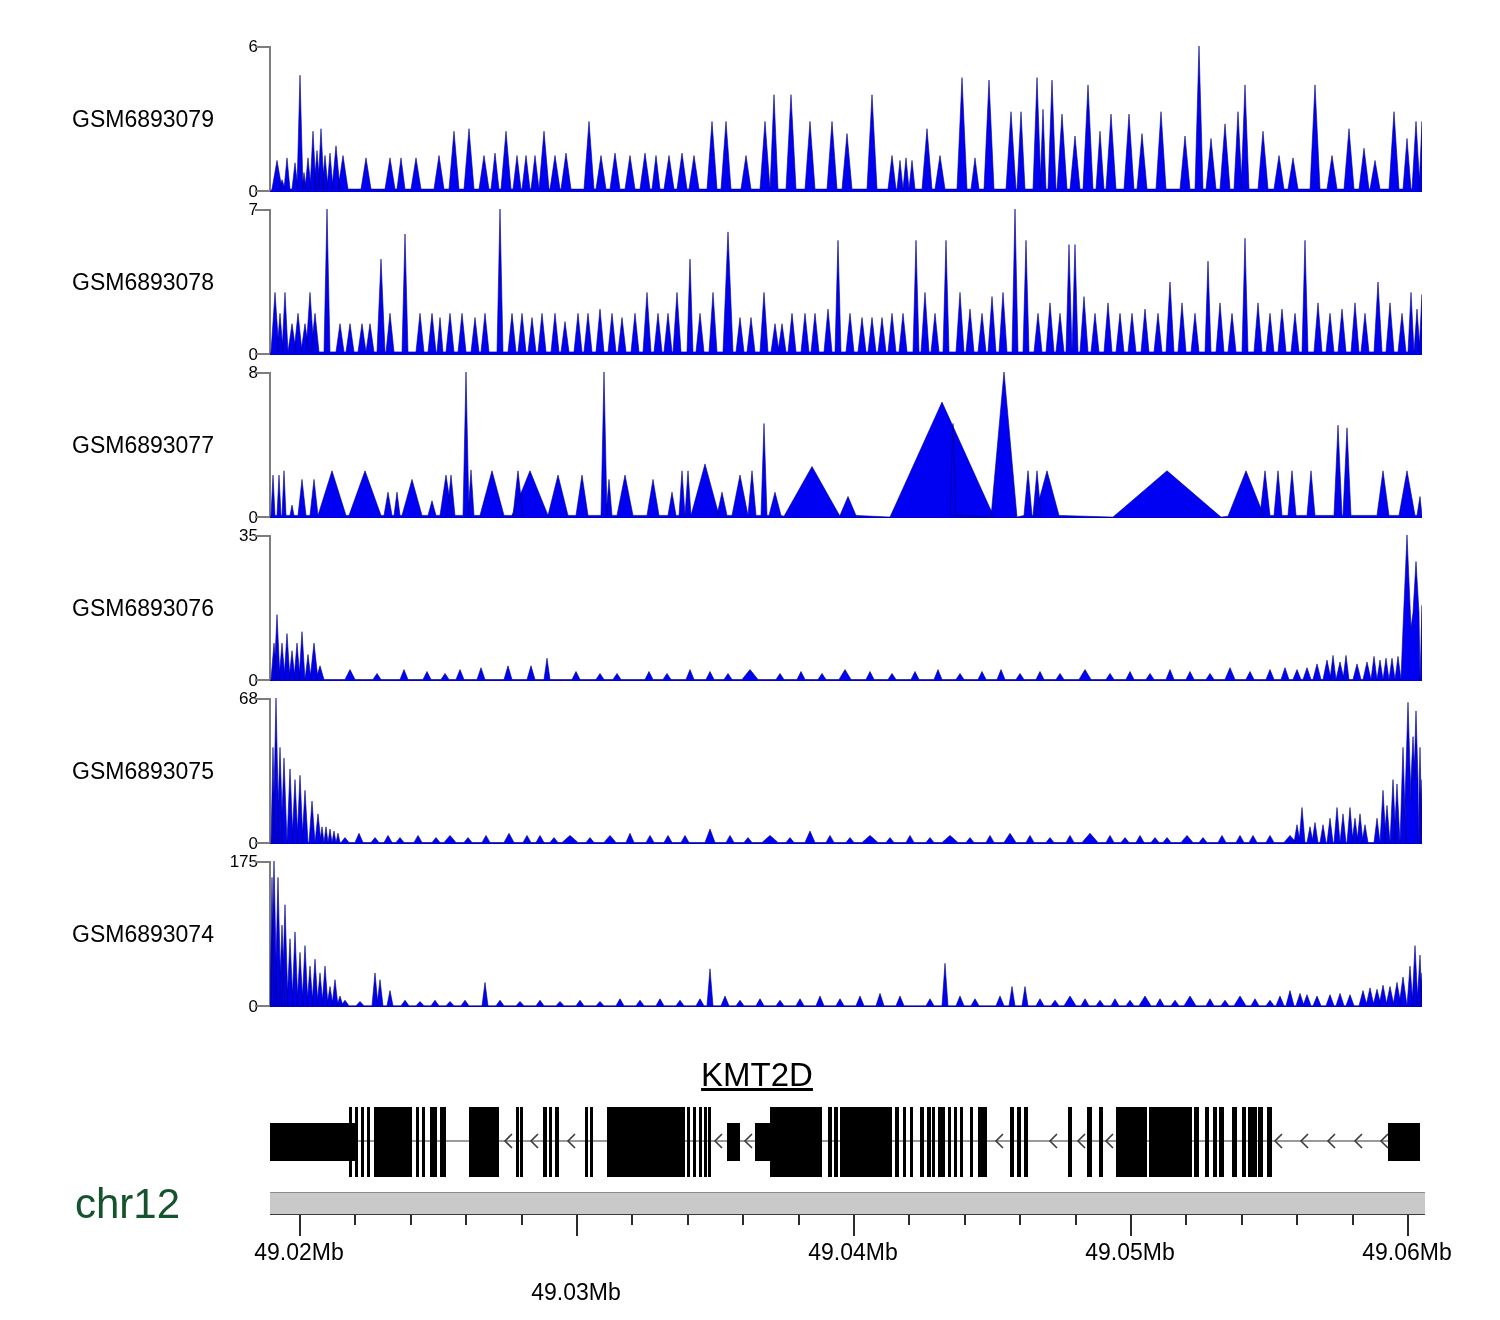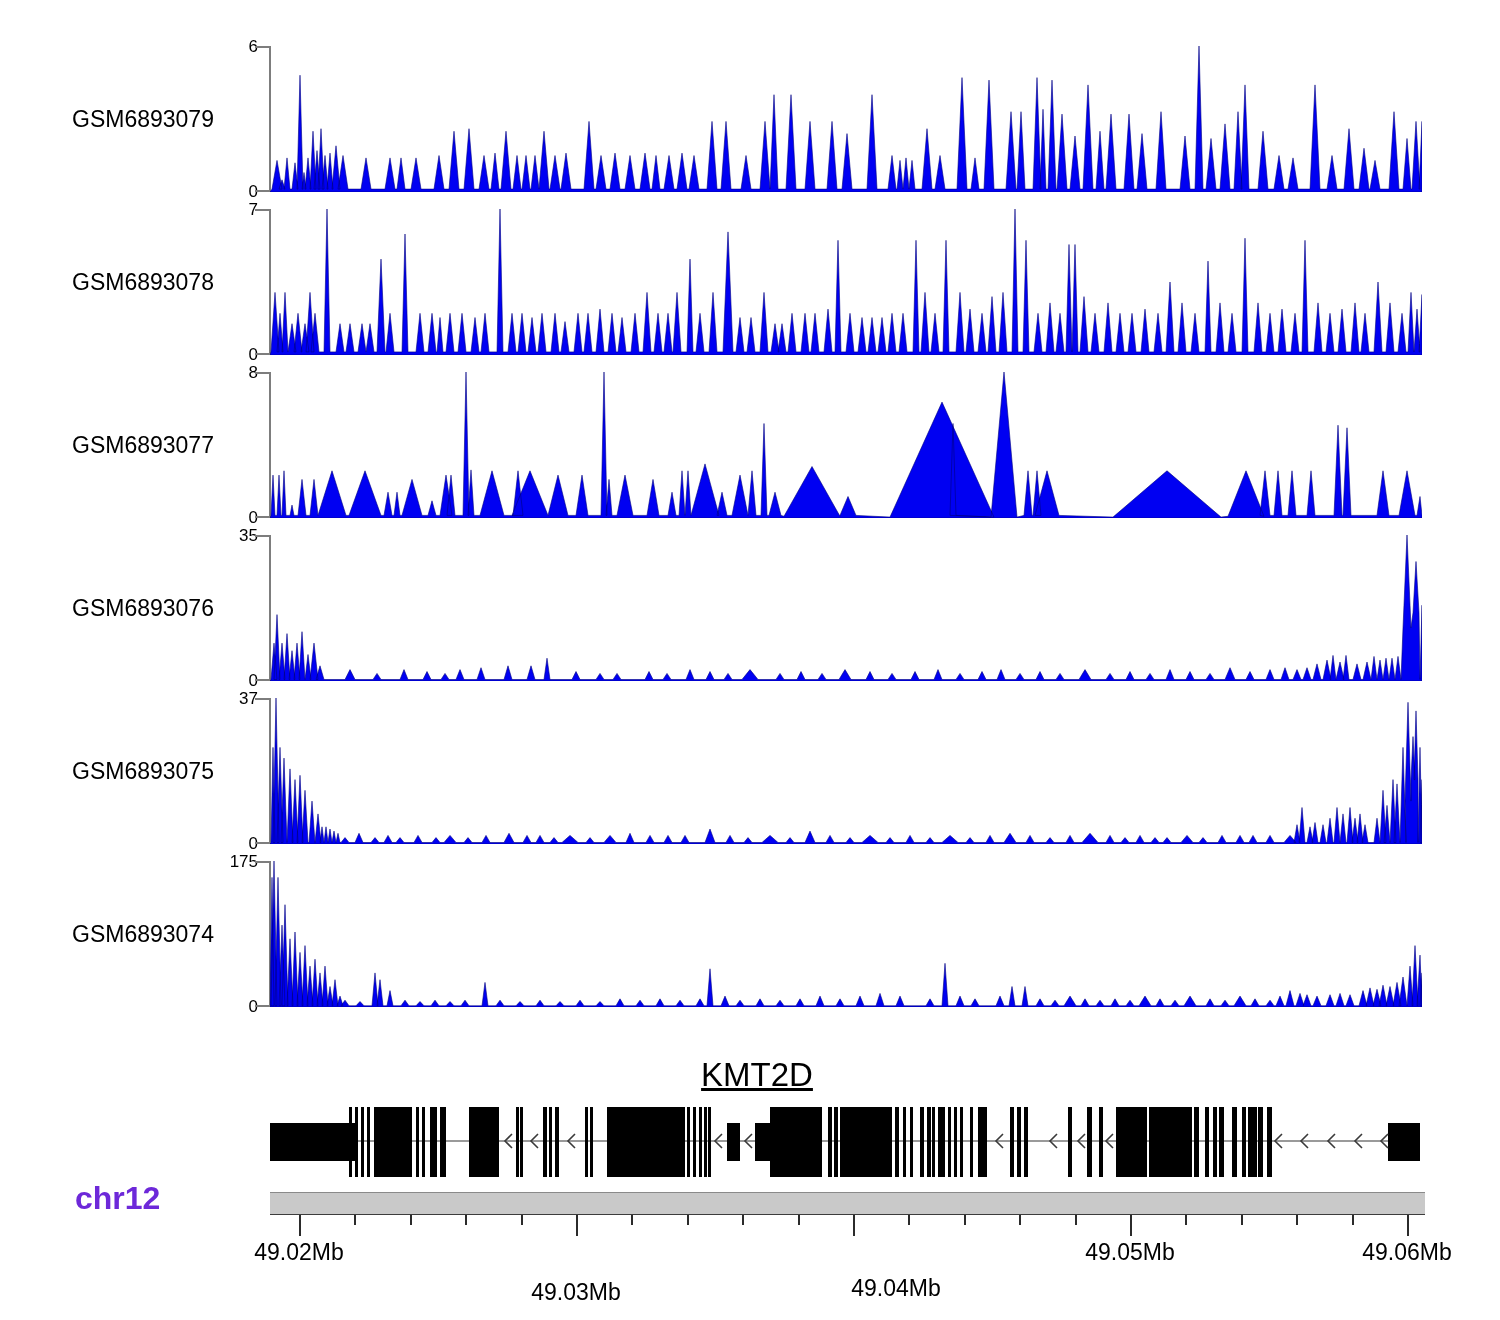--- a/index.html
+++ b/index.html
@@ -19,21 +19,21 @@
   #gene-track{position:absolute;left:0;top:1100px;width:1500px;height:85px;}
   #gene-label{position:absolute;top:1056px;font-size:33px;color:#000;transform:translateX(-50%);white-space:nowrap;}
   #gene-svg{position:absolute;left:270px;top:0;}
   #axis-track{position:absolute;left:0;top:1192px;width:1500px;height:110px;padding-left:8px;}
   #axis-bar{position:absolute;left:270px;top:0;width:1155px;height:23px;
             background:#c9c9c9;border-top:1px solid #8a8a8a;border-bottom:1px solid #3c3c3c;box-sizing:border-box;}
   .tick{position:absolute;width:2px;background:#2b2b2b;top:23px;}
   .tick.major{height:21px;}
   .tick.minor{height:10px;}
   .tick-label{position:absolute;top:47px;font-size:23px;color:#000;transform:translateX(-50%);white-space:nowrap;}
-  #chrom-label{position:absolute;left:75px;top:1180px;font-size:32px;color:#6d28d9;font-weight:bold;}
+  #chrom-label{position:absolute;left:75px;top:1180px;font-size:42px;color:#14532d;}
 </style>
 </head>
 <body>
 
 <div id="figure">
   <div id="tracks-container">
       <div class="track-row" style="top: 46px; height: 146px;">
         <span class="track-label">GSM6893079</span>
         <span class="ylab top">6</span>
         <span class="ylab bot">0</span>
@@ -72,21 +72,21 @@
         <span class="ylab bot">0</span>
         <div class="bracket-v"></div>
         <div class="bracket-h top"></div>
         <div class="bracket-h bot"></div>
         <svg width="1152" height="146" viewBox="0 0 1152 146" class="sig">
           <polygon points="0.0,146.0 1.0,144.5 4.0,108.1 7.0,144.5 4.0,144.5 7.0,79.6 10.0,144.5 9.0,144.5 12.0,108.1 15.0,144.5 14.0,144.5 17.0,98.6 20.0,144.5 19.0,144.5 22.0,115.7 25.0,144.5 24.0,144.5 27.0,108.1 30.0,144.5 29.0,144.5 32.0,96.7 35.0,144.5 35.0,144.5 38.0,119.5 41.0,144.5 40.0,144.5 44.0,108.1 48.0,144.5 46.0,144.5 50.0,130.8 54.0,144.5 75.0,144.5 80.0,134.6 85.0,144.5 103.0,144.5 107.0,138.4 111.0,144.5 130.0,144.5 134.0,134.6 138.0,144.5 153.0,144.5 157.0,136.5 161.0,144.5 171.0,144.5 175.0,138.4 179.0,144.5 186.0,144.5 190.0,134.6 194.0,144.5 207.0,144.5 211.0,132.7 215.0,144.5 234.0,144.5 238.0,130.8 242.0,144.5 257.0,144.5 261.0,130.8 265.0,144.5 274.0,144.5 277.0,123.2 280.0,144.5 302.0,144.5 306.0,136.5 310.0,144.5 326.0,144.5 330.0,138.4 334.0,144.5 343.0,144.5 347.0,138.4 351.0,144.5 375.0,144.5 379.0,136.5 383.0,144.5 393.0,144.5 397.0,138.4 401.0,144.5 416.0,144.5 420.0,134.6 424.0,144.5 436.0,144.5 440.0,136.5 444.0,144.5 454.0,144.5 458.0,138.4 462.0,144.5 472.0,144.5 480.0,134.6 488.0,144.5 506.0,144.5 510.0,138.4 514.0,144.5 527.0,144.5 531.0,136.5 535.0,144.5 548.0,144.5 552.0,138.4 556.0,144.5 569.0,144.5 575.0,134.6 581.0,144.5 596.0,144.5 600.0,136.5 604.0,144.5 618.0,144.5 622.0,138.4 626.0,144.5 641.0,144.5 645.0,136.5 649.0,144.5 664.0,144.5 668.0,134.6 672.0,144.5 686.0,144.5 690.0,138.4 694.0,144.5 708.0,144.5 712.0,136.5 716.0,144.5 727.0,144.5 731.0,134.6 735.0,144.5 746.0,144.5 750.0,138.4 754.0,144.5 766.0,144.5 770.0,136.5 774.0,144.5 786.0,144.5 790.0,138.4 794.0,144.5 809.0,144.5 815.0,134.6 821.0,144.5 836.0,144.5 840.0,138.4 844.0,144.5 856.0,144.5 860.0,136.5 864.0,144.5 876.0,144.5 880.0,138.4 884.0,144.5 896.0,144.5 900.0,134.6 904.0,144.5 916.0,144.5 920.0,136.5 924.0,144.5 936.0,144.5 940.0,138.4 944.0,144.5 955.0,144.5 960.0,132.7 965.0,144.5 976.0,144.5 980.0,136.5 984.0,144.5 996.0,144.5 1000.0,134.6 1004.0,144.5 1011.0,144.5 1015.0,132.7 1019.0,144.5 1023.0,144.5 1027.0,134.6 1031.0,144.5 1033.0,144.5 1037.0,132.7 1041.0,144.5 1043.0,144.5 1047.0,128.9 1051.0,144.5 1053.0,144.5 1057.0,125.1 1061.0,144.5 1060.0,144.5 1063.0,120.4 1066.0,144.5 1066.0,144.5 1070.0,127.0 1074.0,144.5 1073.0,144.5 1076.0,120.4 1079.0,144.5 1083.0,144.5 1087.0,128.9 1091.0,144.5 1093.0,144.5 1097.0,127.0 1101.0,144.5 1101.0,144.5 1104.0,121.4 1107.0,144.5 1107.0,144.5 1110.0,125.1 1113.0,144.5 1113.0,144.5 1116.0,123.2 1119.0,144.5 1119.0,144.5 1122.0,123.2 1125.0,144.5 1125.0,144.5 1128.0,121.4 1131.0,144.5 1133.0,92.9 1137.0,0.0 1141.0,92.9 1143.0,77.7 1146.0,26.5 1149.0,77.7 1150.0,144.5 1152.0,70.2 1152.0,144.5 1152.0,146.0" fill="#0000f2" stroke="#000080" stroke-width="0.6"></polygon>
         </svg>
       </div>
       <div class="track-row" style="top: 698px; height: 146px;">
         <span class="track-label">GSM6893075</span>
-        <span class="ylab top">37</span>
+        <span class="ylab top">68</span>
         <span class="ylab bot">0</span>
         <div class="bracket-v"></div>
         <div class="bracket-h top"></div>
         <div class="bracket-h bot"></div>
         <svg width="1152" height="146" viewBox="0 0 1152 146" class="sig">
           <polygon points="0.0,146.0 1.0,144.5 3.0,49.4 5.0,144.5 3.0,144.5 6.0,0.0 9.0,144.5 7.0,144.5 10.0,49.4 13.0,144.5 11.0,144.5 14.0,60.1 17.0,144.5 17.0,144.5 20.0,70.9 23.0,144.5 22.0,144.5 25.0,81.6 28.0,144.5 27.0,144.5 30.0,77.3 33.0,144.5 32.0,144.5 35.0,92.3 38.0,144.5 39.0,144.5 42.0,103.1 45.0,144.5 45.0,144.5 48.0,115.9 51.0,144.5 50.0,144.5 52.0,128.8 54.0,144.5 54.0,144.5 56.0,128.8 58.0,144.5 58.0,144.5 60.0,131.0 62.0,144.5 62.0,144.5 64.0,133.1 66.0,144.5 66.0,144.5 68.0,135.3 70.0,144.5 71.0,144.5 75.0,139.6 79.0,144.5 85.0,144.5 89.0,135.3 93.0,144.5 101.0,144.5 105.0,139.6 109.0,144.5 114.0,144.5 118.0,137.4 122.0,144.5 126.0,144.5 130.0,139.6 134.0,144.5 144.0,144.5 148.0,137.4 152.0,144.5 162.0,144.5 166.0,139.6 170.0,144.5 174.0,144.5 180.0,137.4 186.0,144.5 194.0,144.5 198.0,139.6 202.0,144.5 212.0,144.5 216.0,137.4 220.0,144.5 234.0,144.5 239.0,135.3 244.0,144.5 253.0,144.5 257.0,137.4 261.0,144.5 266.0,144.5 270.0,137.4 274.0,144.5 280.0,144.5 284.0,139.6 288.0,144.5 292.0,144.5 300.0,137.4 308.0,144.5 316.0,144.5 320.0,139.6 324.0,144.5 334.0,144.5 340.0,137.4 346.0,144.5 356.0,144.5 360.0,135.3 364.0,144.5 376.0,144.5 380.0,137.4 384.0,144.5 394.0,144.5 398.0,137.4 402.0,144.5 411.0,144.5 415.0,137.4 419.0,144.5 435.0,144.5 440.0,131.0 445.0,144.5 456.0,144.5 460.0,137.4 464.0,144.5 474.0,144.5 478.0,139.6 482.0,144.5 492.0,144.5 500.0,137.4 508.0,144.5 516.0,144.5 520.0,139.6 524.0,144.5 535.0,144.5 540.0,133.1 545.0,144.5 556.0,144.5 560.0,137.4 564.0,144.5 576.0,144.5 580.0,139.6 584.0,144.5 592.0,144.5 600.0,137.4 608.0,144.5 616.0,144.5 620.0,139.6 624.0,144.5 636.0,144.5 640.0,137.4 644.0,144.5 656.0,144.5 660.0,139.6 664.0,144.5 672.0,144.5 680.0,137.4 688.0,144.5 696.0,144.5 700.0,139.6 704.0,144.5 716.0,144.5 720.0,137.4 724.0,144.5 734.0,144.5 740.0,135.3 746.0,144.5 756.0,144.5 760.0,137.4 764.0,144.5 776.0,144.5 780.0,139.6 784.0,144.5 796.0,144.5 800.0,137.4 804.0,144.5 812.0,144.5 820.0,135.3 828.0,144.5 836.0,144.5 840.0,137.4 844.0,144.5 851.0,144.5 855.0,139.6 859.0,144.5 866.0,144.5 870.0,137.4 874.0,144.5 881.0,144.5 885.0,139.6 889.0,144.5 893.0,144.5 897.0,139.6 901.0,144.5 911.0,144.5 917.0,137.4 923.0,144.5 929.0,144.5 933.0,139.6 937.0,144.5 948.0,144.5 952.0,137.4 956.0,144.5 966.0,144.5 970.0,137.4 974.0,144.5 979.0,144.5 983.0,137.4 987.0,144.5 996.0,144.5 1000.0,137.4 1004.0,144.5 1014.0,144.5 1020.0,137.4 1026.0,144.5 1024.0,144.5 1027.0,126.7 1030.0,144.5 1029.0,144.5 1032.0,109.5 1035.0,144.5 1037.0,144.5 1040.0,128.8 1043.0,144.5 1042.0,144.5 1045.0,124.5 1048.0,144.5 1050.0,144.5 1053.0,126.7 1056.0,144.5 1057.0,144.5 1060.0,120.2 1063.0,144.5 1064.0,144.5 1067.0,109.5 1070.0,144.5 1070.0,144.5 1073.0,115.9 1076.0,144.5 1077.0,144.5 1080.0,109.5 1083.0,144.5 1082.0,144.5 1085.0,120.2 1088.0,144.5 1087.0,144.5 1090.0,115.9 1093.0,144.5 1092.0,144.5 1095.0,126.7 1098.0,144.5 1104.0,144.5 1107.0,120.2 1110.0,144.5 1110.0,144.5 1113.0,92.3 1116.0,144.5 1114.0,144.5 1117.0,107.4 1120.0,144.5 1120.0,144.5 1123.0,81.6 1126.0,144.5 1124.0,144.5 1127.0,85.9 1130.0,144.5 1130.0,144.5 1133.0,49.4 1136.0,144.5 1135.0,103.1 1138.0,4.3 1141.0,103.1 1141.0,81.6 1143.0,38.6 1145.0,81.6 1144.0,81.6 1146.0,12.9 1148.0,81.6 1148.0,144.5 1150.0,49.4 1152.0,144.5 1150.0,144.5 1152.0,81.6 1152.0,144.5 1152.0,146.0" fill="#0000f2" stroke="#000080" stroke-width="0.6"></polygon>
         </svg>
       </div>
       <div class="track-row" style="top: 861px; height: 146px;">
         <span class="track-label">GSM6893074</span>
@@ -203,20 +203,20 @@
         <div class="tick minor" style="left: 1075px;"></div>
         <div class="tick minor" style="left: 1185px;"></div>
         <div class="tick minor" style="left: 1241px;"></div>
         <div class="tick minor" style="left: 1296px;"></div>
         <div class="tick minor" style="left: 1352px;"></div>
         <div class="tick major" style="left: 299px;"></div>
         <div class="tick-label" style="left: 299px;">49.02Mb</div>
         <div class="tick major" style="left: 576px;"></div>
         <div class="tick-label" style="left: 576px; margin-top: 40px;">49.03Mb</div>
         <div class="tick major" style="left: 853px;"></div>
-        <div class="tick-label" style="left: 896px; margin-top: 36px;">49.04Mb</div>
+        <div class="tick-label" style="left: 853px;">49.04Mb</div>
         <div class="tick major" style="left: 1130px;"></div>
         <div class="tick-label" style="left: 1130px;">49.05Mb</div>
         <div class="tick major" style="left: 1407px;"></div>
         <div class="tick-label" style="left: 1407px;">49.06Mb</div>
       </div>
   </div>
 </div>
 
 </body></html>

